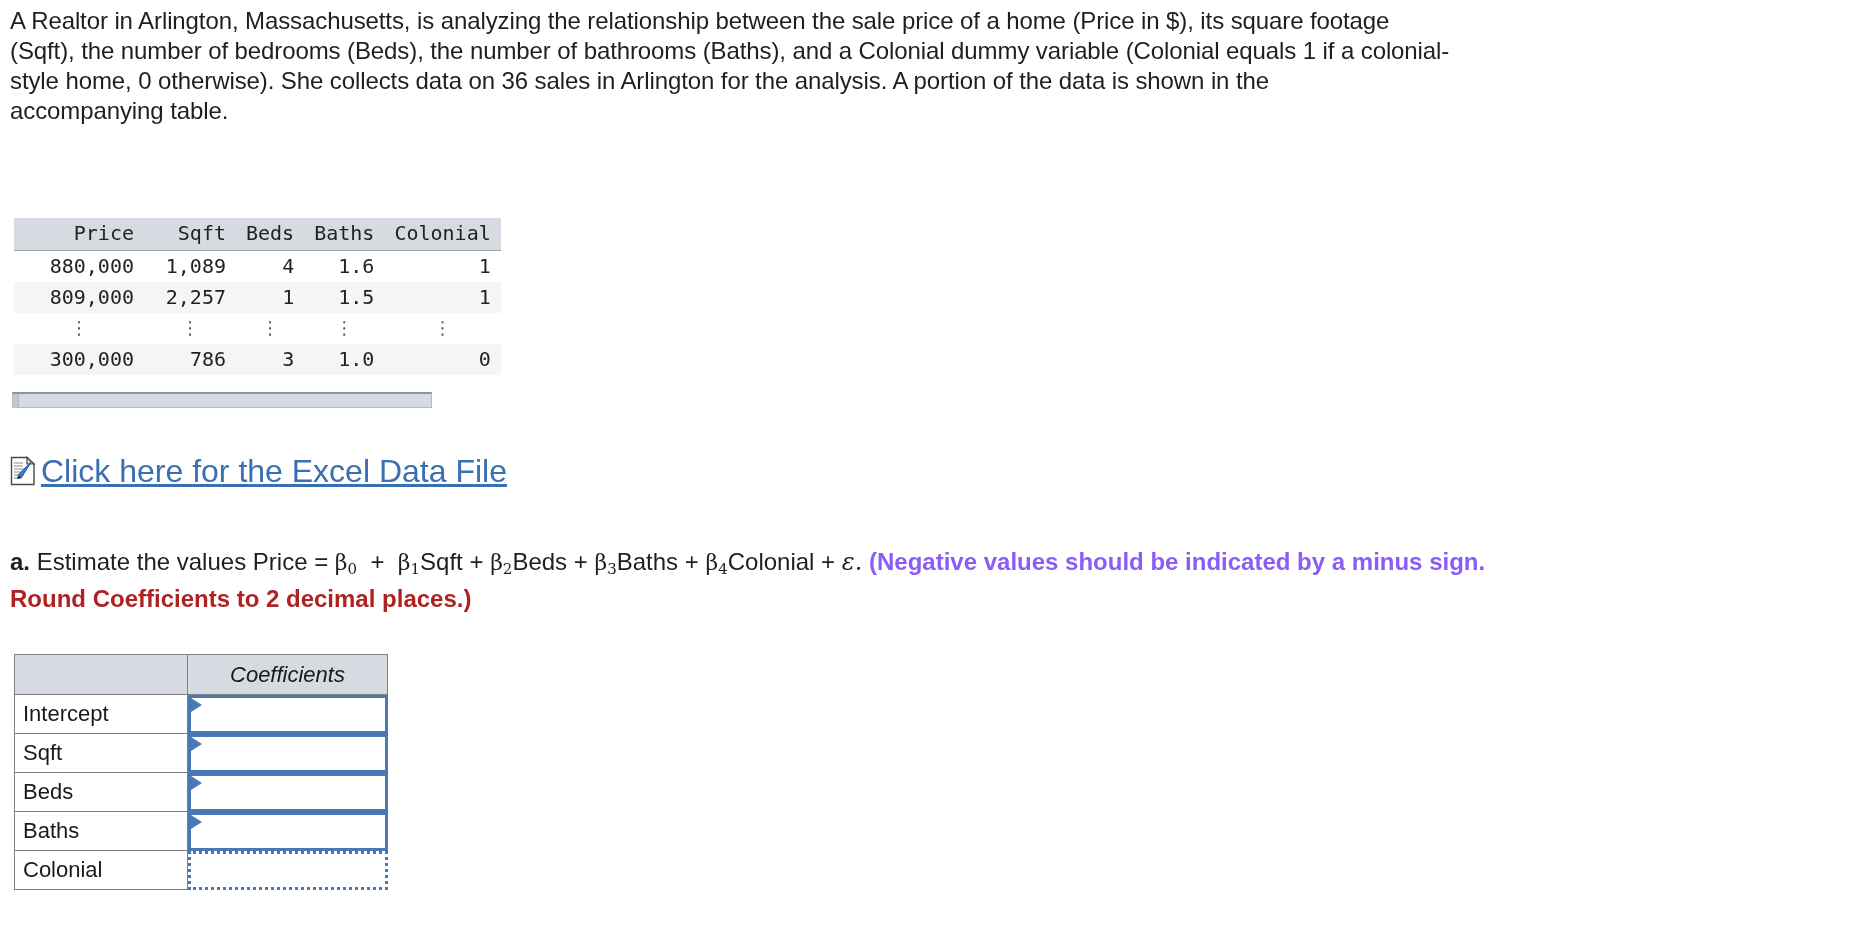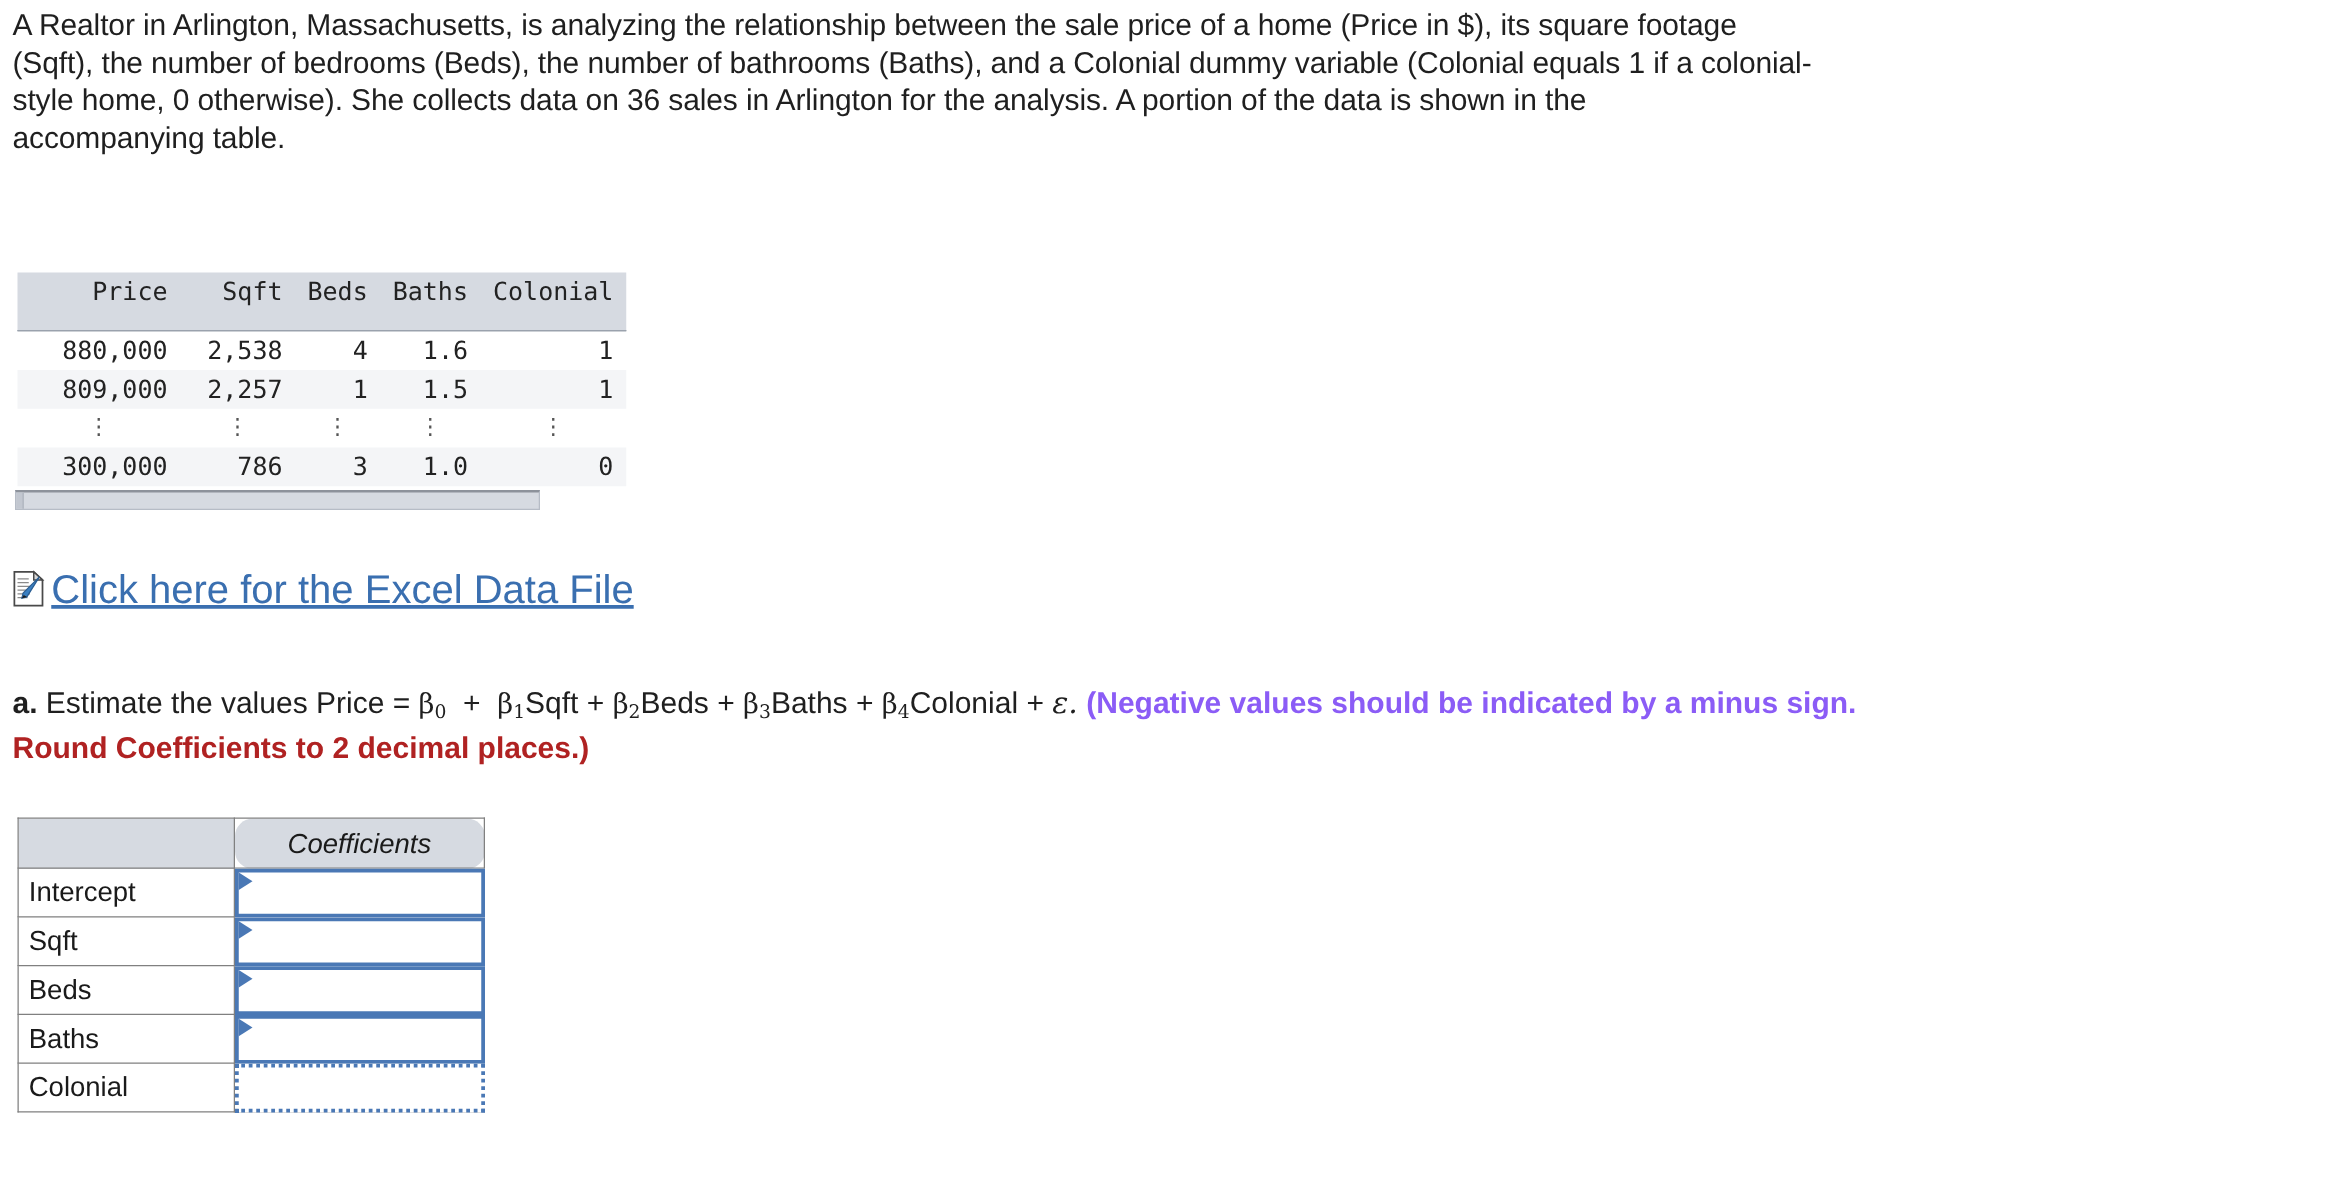--- a/index.html
+++ b/index.html
@@ -47,21 +47,21 @@
     text-align: right;
     white-space: nowrap;
     font-weight: normal;
     line-height: 26px;
   }
   table.data-table thead tr {
     background: #d6dae1;
   }
   table.data-table thead th {
     border-bottom: 1px solid #9aa2ad;
-    padding-bottom: 18px;
+    padding-bottom: 4px;
   }
   table.data-table tbody tr.alt {
     background: #f4f5f7;
   }
   table.data-table tbody tr.dots td {
     text-align: center;
     color: #555;
     font-size: 18px;
     letter-spacing: 0;
   }
@@ -174,21 +174,20 @@
   .coef-table thead th {
     background: #d6dae1;
     font-weight: normal;
     height: 40px;
   }
   .coef-table thead th.head-value {
     font-style: italic;
     text-align: center;
     font-size: 22px;
     color: #1a1a1a;
-    border-radius: 14px;
   }
   .coef-table tbody td.c-label {
     padding-left: 8px;
     text-align: left;
     vertical-align: middle;
     font-size: 22px;
     color: #1a1a1a;
   }
   .coef-table tbody td.c-value {
     position: relative;
@@ -241,21 +240,21 @@
         <th class="col-price">Price</th>
         <th class="col-sqft">Sqft</th>
         <th class="col-beds">Beds</th>
         <th class="col-baths">Baths</th>
         <th class="col-colonial">Colonial</th>
       </tr>
     </thead>
     <tbody>
       <tr>
         <td>880,000</td>
-        <td>2,538</td>
+        <td>1,089</td>
         <td>4</td>
         <td>1.6</td>
         <td>1</td>
       </tr>
       <tr class="alt">
         <td>809,000</td>
         <td>2,257</td>
         <td>1</td>
         <td>1.5</td>
         <td>1</td>

